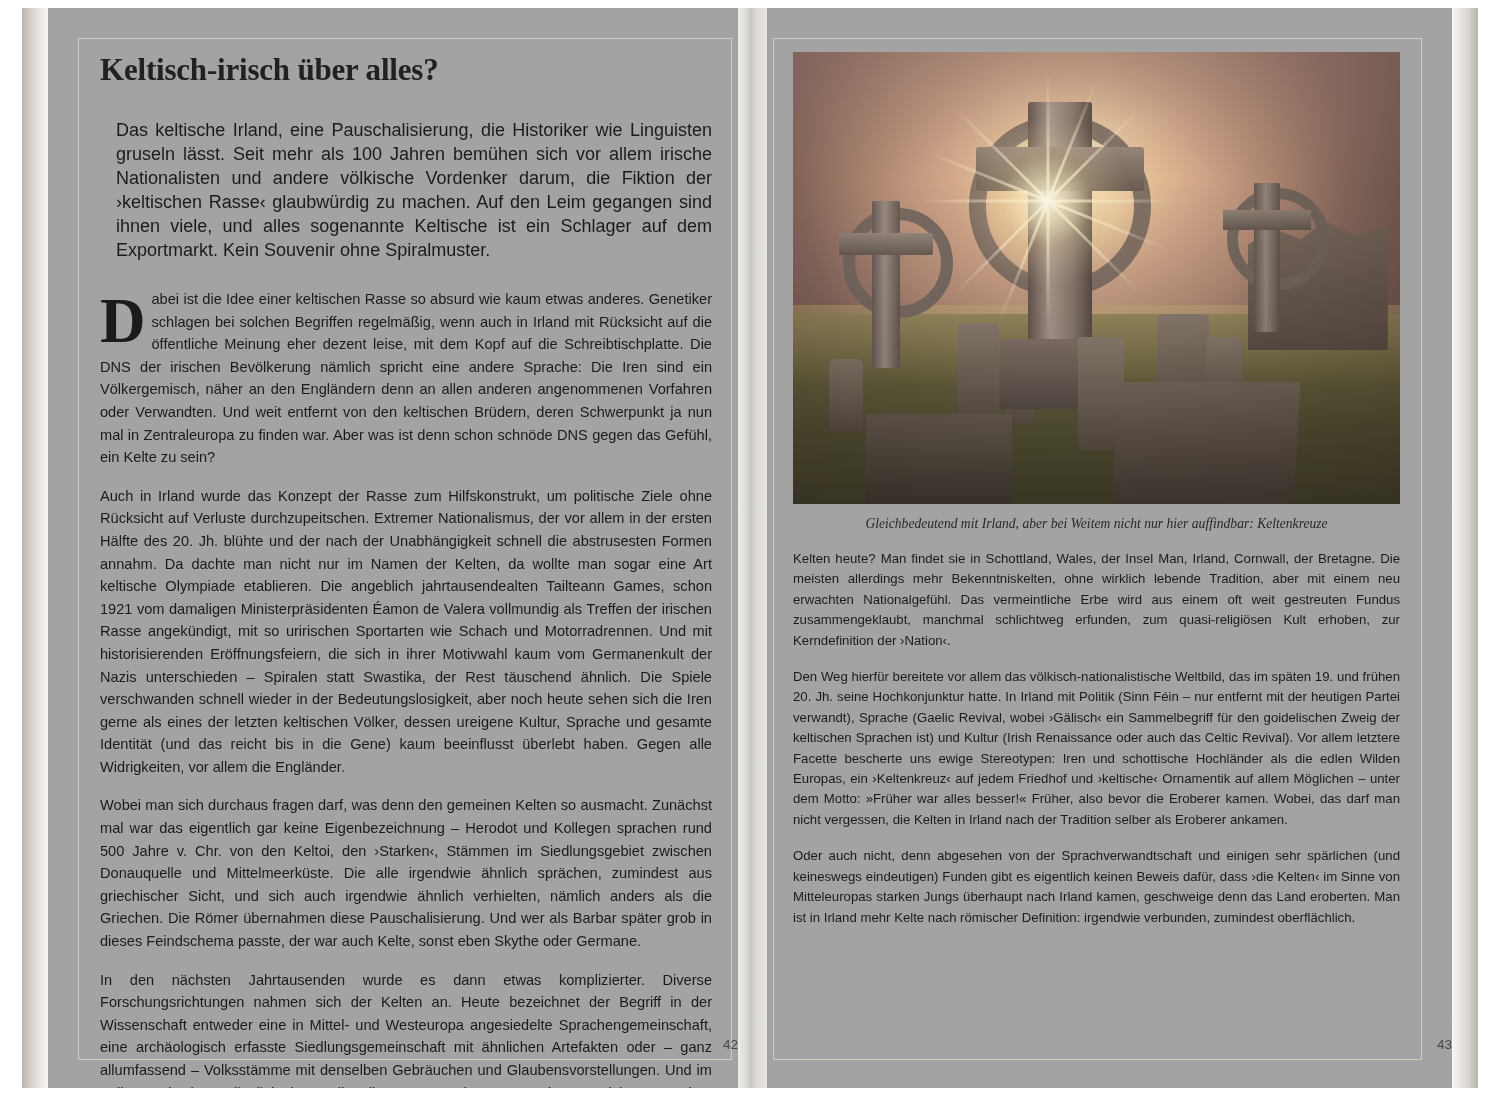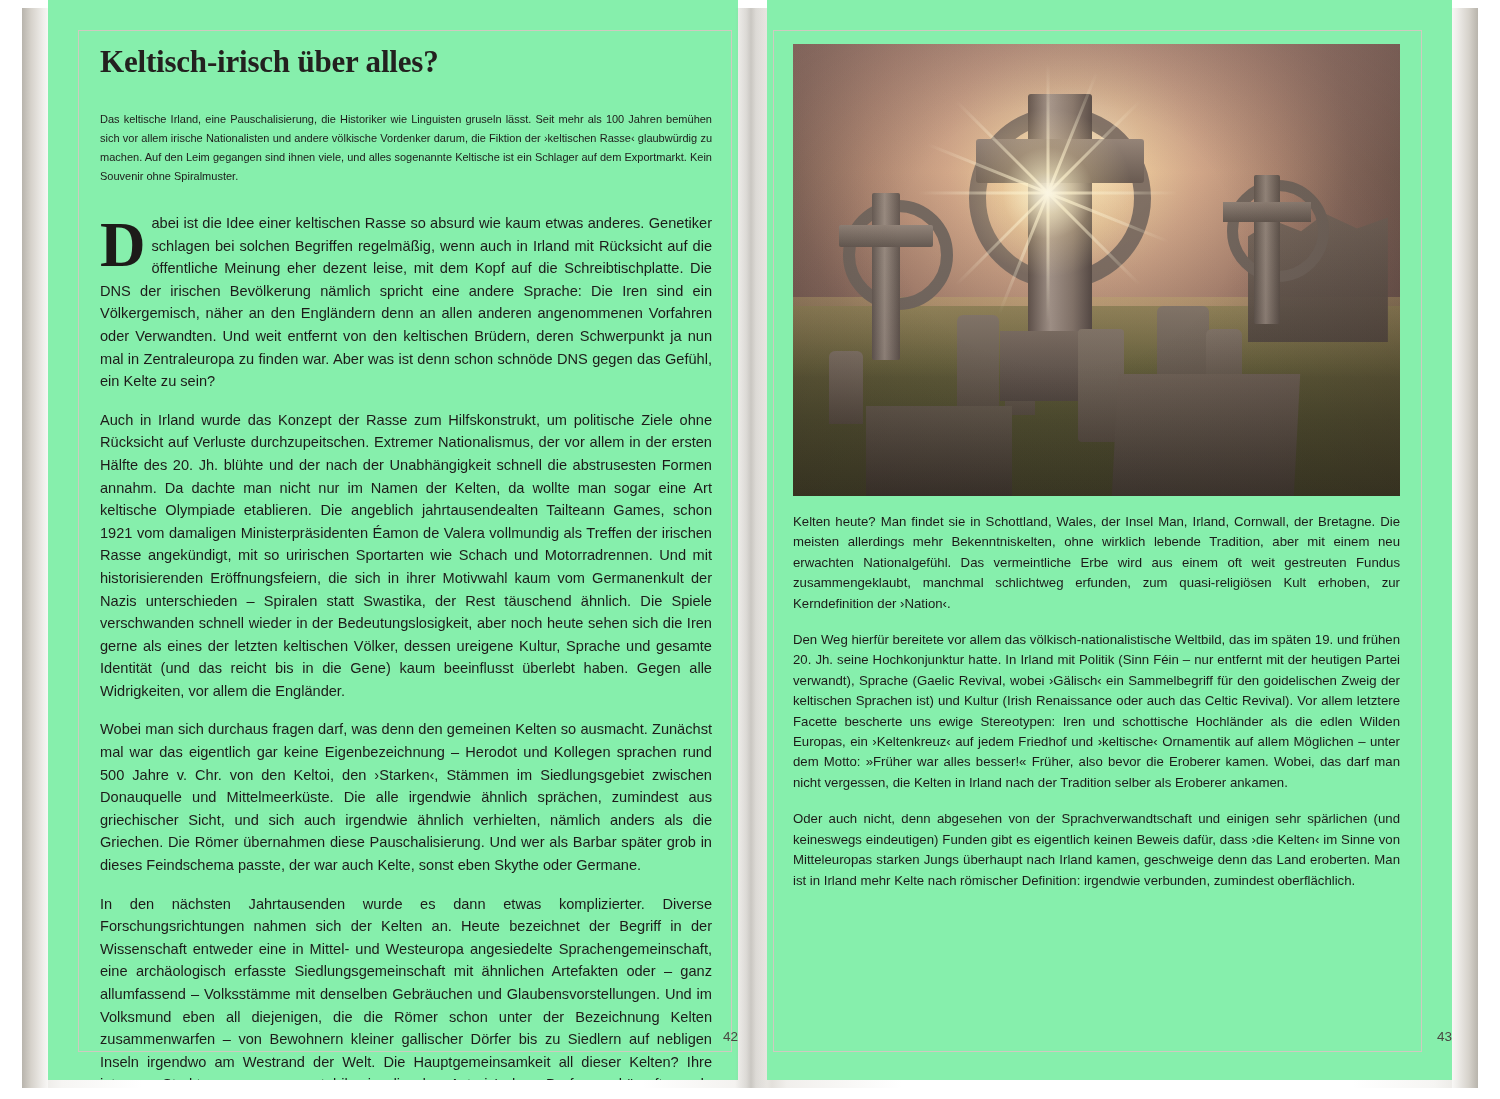--- a/index.html
+++ b/index.html
@@ -50,23 +50,23 @@
       rgba(0,0,0,0.00) 0%,
       rgba(120,115,105,0.18) 35%,
       rgba(110,105,95,0.30) 50%,
       rgba(120,115,105,0.18) 65%,
       rgba(0,0,0,0.00) 100%);
     z-index: 6;
     pointer-events: none;
   }
   .page {
     position: absolute;
-    top: 0;
+    top: 8px;
     height: 1080px;
-    background: #86efac;
+    background: #a3a3a3;
     overflow: hidden;
   }
   #page-left  { left: 48px;  width: 690px; }
   #page-right { left: 767px; width: 685px; }
 
   .page-frame {
     position: absolute;
     border: 1px solid #cfcac0;
     top: 30px; bottom: 28px;
   }
@@ -84,26 +84,27 @@
   h1.title {
     font-family: "Liberation Serif", serif;
     font-size: 31px;
     font-weight: bold;
     color: #23211f;
     margin: 0;
     padding-top: 44px;
     letter-spacing: -0.2px;
   }
   .lede {
-    font-size: 11px;
-    line-height: 19px;
+    font-size: 18px;
+    line-height: 24px;
     color: #1d1b19;
     margin-top: 30px;
     text-align: justify;
     hyphens: auto;
+    margin-left: 16px;
   }
   .body-text {
     font-size: 14.6px;
     line-height: 22.6px;
     color: #1d1b19;
     text-align: justify;
     hyphens: auto;
     margin-top: 16px;
   }
   .body-text.first {
@@ -361,20 +362,21 @@
           <div class="sunray" style="transform: translate(-50%,-50%) rotate(45deg);"></div>
           <div class="sunray" style="transform: translate(-50%,-50%) rotate(90deg);"></div>
           <div class="sunray" style="transform: translate(-50%,-50%) rotate(135deg);"></div>
           <div class="sunray" style="transform: translate(-50%,-50%) rotate(22deg);"></div>
           <div class="sunray" style="transform: translate(-50%,-50%) rotate(112deg);"></div>
           <div class="sunburst"></div>
 
           <div class="photo-warm"></div>
           <div class="photo-vignette"></div>
         </div>
+        <div class="caption">Gleichbedeutend mit Irland, aber bei Weitem nicht nur hier auffindbar: Keltenkreuze</div>
       </div>
 
       <div class="right-col">
         <p class="body-text right-col">Kelten heute? Man findet sie in Schottland, Wales, der Insel Man, Irland, Cornwall, der Bretagne. Die meisten allerdings mehr Bekenntniskelten, ohne wirklich lebende Tradition, aber mit einem neu erwachten Nationalgefühl. Das vermeintliche Erbe wird aus einem oft weit gestreuten Fundus zusammengeklaubt, manchmal schlichtweg erfunden, zum quasi-religiösen Kult erhoben, zur Kerndefinition der ›Nation‹.</p>
         <p class="body-text right-col">Den Weg hierfür bereitete vor allem das völkisch-nationalistische Weltbild, das im späten 19. und frühen 20. Jh. seine Hochkonjunktur hatte. In Irland mit Politik (Sinn Féin – nur entfernt mit der heutigen Partei verwandt), Sprache (Gaelic Revival, wobei ›Gälisch‹ ein Sammelbegriff für den goidelischen Zweig der keltischen Sprachen ist) und Kultur (Irish Renaissance oder auch das Celtic Revival). Vor allem letztere Facette bescherte uns ewige Stereotypen: Iren und schottische Hochländer als die edlen Wilden Europas, ein ›Keltenkreuz‹ auf jedem Friedhof und ›keltische‹ Ornamentik auf allem Möglichen – unter dem Motto: »Früher war alles besser!« Früher, also bevor die Eroberer kamen. Wobei, das darf man nicht vergessen, die Kelten in Irland nach der Tradition selber als Eroberer ankamen.</p>
         <p class="body-text right-col">Oder auch nicht, denn abgesehen von der Sprachverwandtschaft und einigen sehr spärlichen (und keineswegs eindeutigen) Funden gibt es eigentlich keinen Beweis dafür, dass ›die Kelten‹ im Sinne von Mitteleuropas starken Jungs überhaupt nach Irland kamen, geschweige denn das Land eroberten. Man ist in Irland mehr Kelte nach römischer Definition: irgendwie verbunden, zumindest oberflächlich.</p>
       </div>
     </div>
     <div class="folio">43</div>
   </div>

